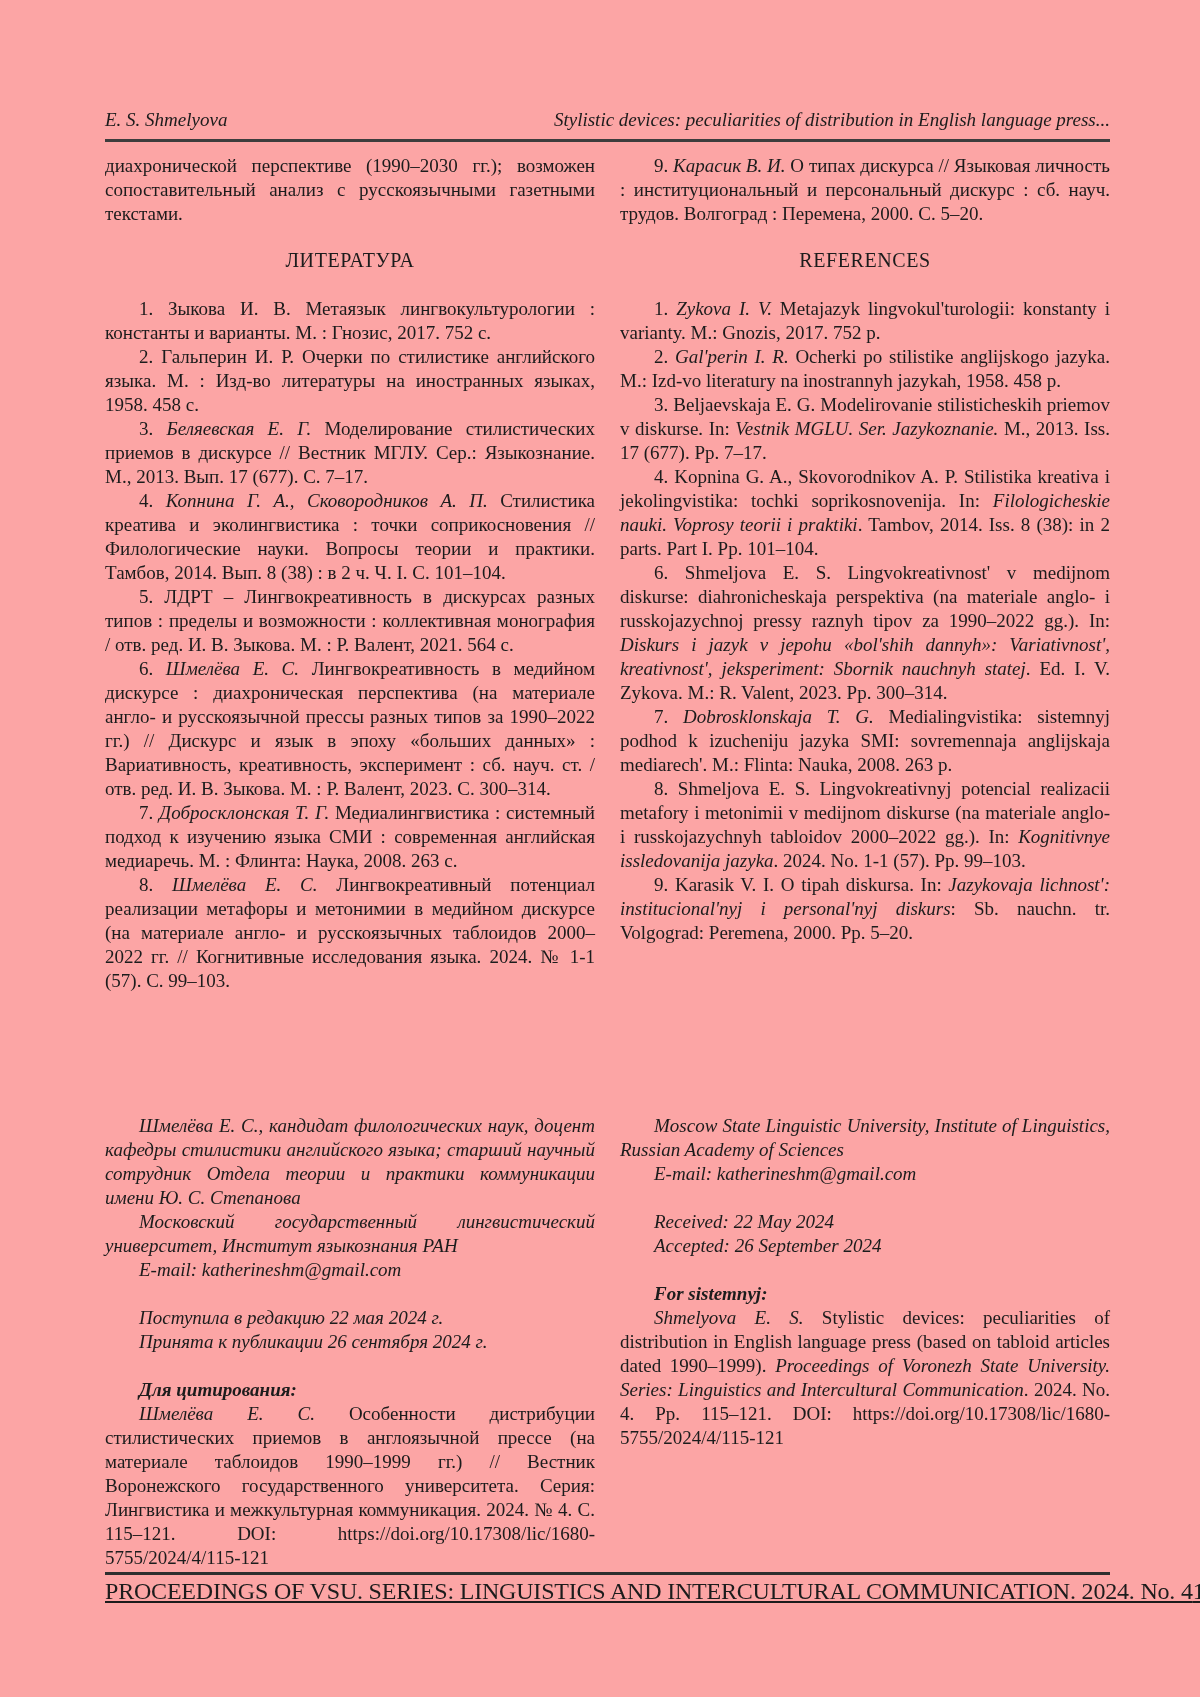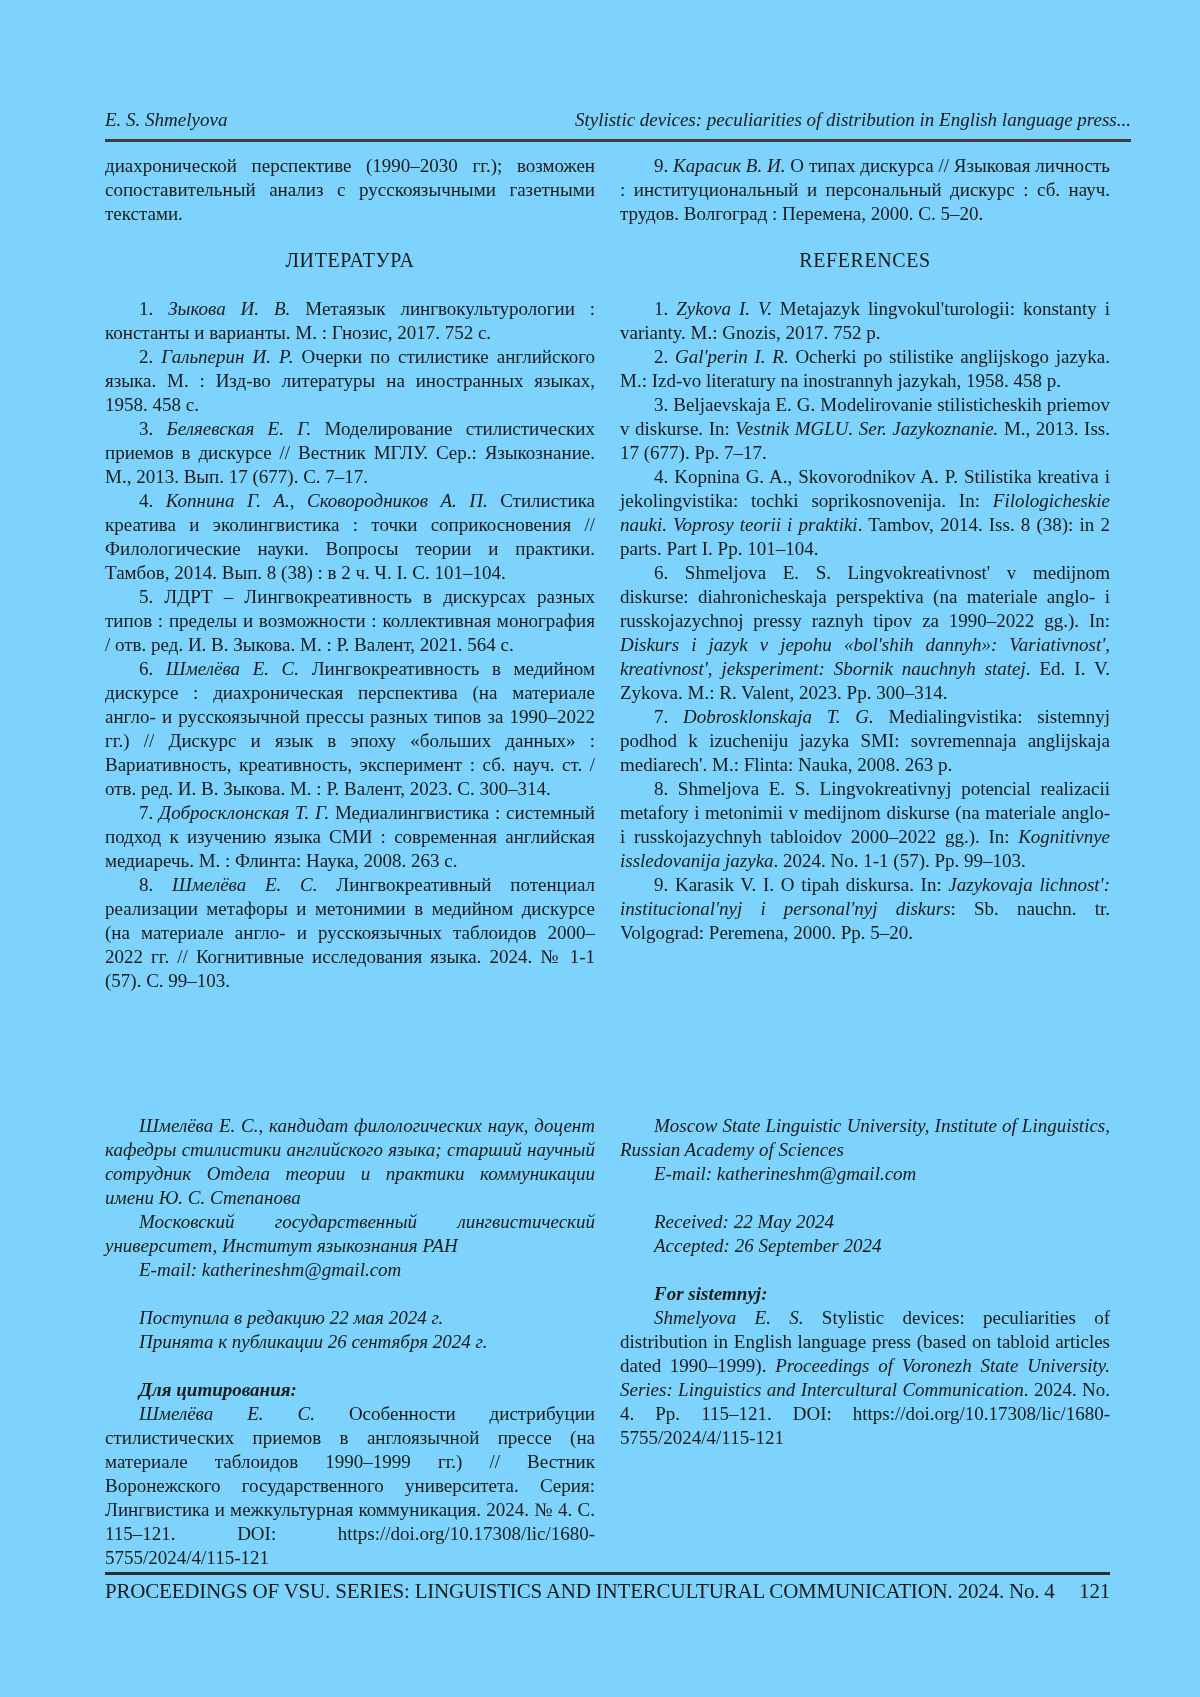--- a/index.html
+++ b/index.html
@@ -1,25 +1,25 @@
 <!DOCTYPE html>
 <html><head>
 <meta charset="utf-8">
 <style>
   html, body { margin: 0; padding: 0; background: #e8e8e8; }
   .page {
     position: relative;
     width: 1200px;
     height: 1697px;
     margin: 0 auto;
-    background: #7dd3fc;
+    background: #fca5a5;
     color: #1c1c1c;
     font-family: "Liberation Serif", "DejaVu Serif", serif;
     box-sizing: border-box;
-    padding: 108px 69px 0 105px;
+    padding: 108px 90px 0 105px;
   }
   .running-head {
     display: flex;
     justify-content: space-between;
     align-items: baseline;
     font-style: italic;
     font-size: 19px;
     line-height: 23px;
     white-space: nowrap;
   }
@@ -41,45 +41,46 @@
   .it { font-style: italic; }
   .bold-it { font-style: italic; font-weight: bold; }
   .gap-above { margin-top: 24px; }
   .cit { overflow-wrap: anywhere; }
   .page-footer { position: absolute; left: 105px; right: 90px; top: 1572px; }
   .foot-rule { border-top: 3px solid #2e2e2e; }
   .foot-line {
     display: flex;
     justify-content: space-between;
     align-items: center;
-    font-size: 21px;
+    font-size: 24px;
     line-height: 24px;
     margin-top: 4px;
     letter-spacing: -0.2px;
     white-space: nowrap;
+    text-decoration: underline;
   }
 </style>
 </head>
 <body>
 
 <div class="page">
 
   <header class="running-head">
     <span>E. S. Shmelyova</span>
     <span>Stylistic devices: peculiarities of distribution in English language press...</span>
   </header>
   <div class="head-rule"></div>
 
   <div class="columns">
 
     <div class="col">
       <p class="cont">диахронической перспективе (1990–2030 гг.); возможен сопоставительный анализ с русскоязычными газетными текстами.</p>
       <h2 class="section-heading">ЛИТЕРАТУРА</h2>
-      <p class="ref"><span>1. </span><span style="font-style: italic;">Зыкова И. В.</span><span> Метаязык лингвокультурологии : константы и варианты. М. : Гнозис, 2017. 752 с.</span></p>
-      <p class="ref"><span>2. </span><span style="font-style: italic; margin-top: 18px;">Гальперин И. Р.</span><span> Очерки по стилистике английского языка. М. : Изд-во литературы на иностранных языках, 1958. 458 с.</span></p>
+      <p class="ref"><span>1. </span><span style="">Зыкова И. В.</span><span> Метаязык лингвокультурологии : константы и варианты. М. : Гнозис, 2017. 752 с.</span></p>
+      <p class="ref"><span>2. </span><span style=" margin-top: 18px;">Гальперин И. Р.</span><span> Очерки по стилистике английского языка. М. : Изд-во литературы на иностранных языках, 1958. 458 с.</span></p>
       <p class="ref"><span>3. </span><span style="font-style: italic;">Беляевская Е. Г.</span><span> Моделирование стилистических приемов в дискурсе // Вестник МГЛУ. Сер.: Языкознание. М., 2013. Вып. 17 (677). С. 7–17.</span></p>
       <p class="ref"><span>4. </span><span style="font-style: italic;">Копнина Г. А., Сковородников А. П.</span><span> Стилистика креатива и эколингвистика : точки соприкосновения // Филологические науки. Вопросы теории и практики. Тамбов, 2014. Вып. 8 (38) : в 2 ч. Ч. I. С. 101–104.</span></p>
       <p class="ref"><span>5. ЛДРТ – Лингвокреативность в дискурсах разных типов : пределы и возможности : коллективная монография / отв. ред. И. В. Зыкова. М. : Р. Валент, 2021. 564 с.</span></p>
       <p class="ref"><span>6. </span><span style="font-style: italic;">Шмелёва Е. С.</span><span> Лингвокреативность в медийном дискурсе : диахроническая перспектива (на материале англо- и русскоязычной прессы разных типов за 1990–2022 гг.) // Дискурс и язык в эпоху «больших данных» : Вариативность, креативность, эксперимент : сб. науч. ст. / отв. ред. И. В. Зыкова. М. : Р. Валент, 2023. С. 300–314.</span></p>
       <p class="ref"><span>7. </span><span style="font-style: italic;">Добросклонская Т. Г.</span><span> Медиалингвистика : системный подход к изучению языка СМИ : современная английская медиаречь. М. : Флинта: Наука, 2008. 263 с.</span></p>
       <p class="ref"><span>8. </span><span style="font-style: italic;">Шмелёва Е. С.</span><span> Лингвокреативный потенциал реализации метафоры и метонимии в медийном дискурсе (на материале англо- и русскоязычных таблоидов 2000–2022 гг. // Когнитивные исследования языка. 2024. № 1-1 (57). С. 99–103.</span></p>
 
       <div class="meta">
         <p class="it">Шмелёва Е. С., кандидат филологических наук, доцент кафедры стилистики английского языка; старший научный сотрудник Отдела теории и практики коммуникации имени Ю. С. Степанова</p>
         <p class="it">Московский государственный лингвистический университет, Институт языкознания РАН</p>

